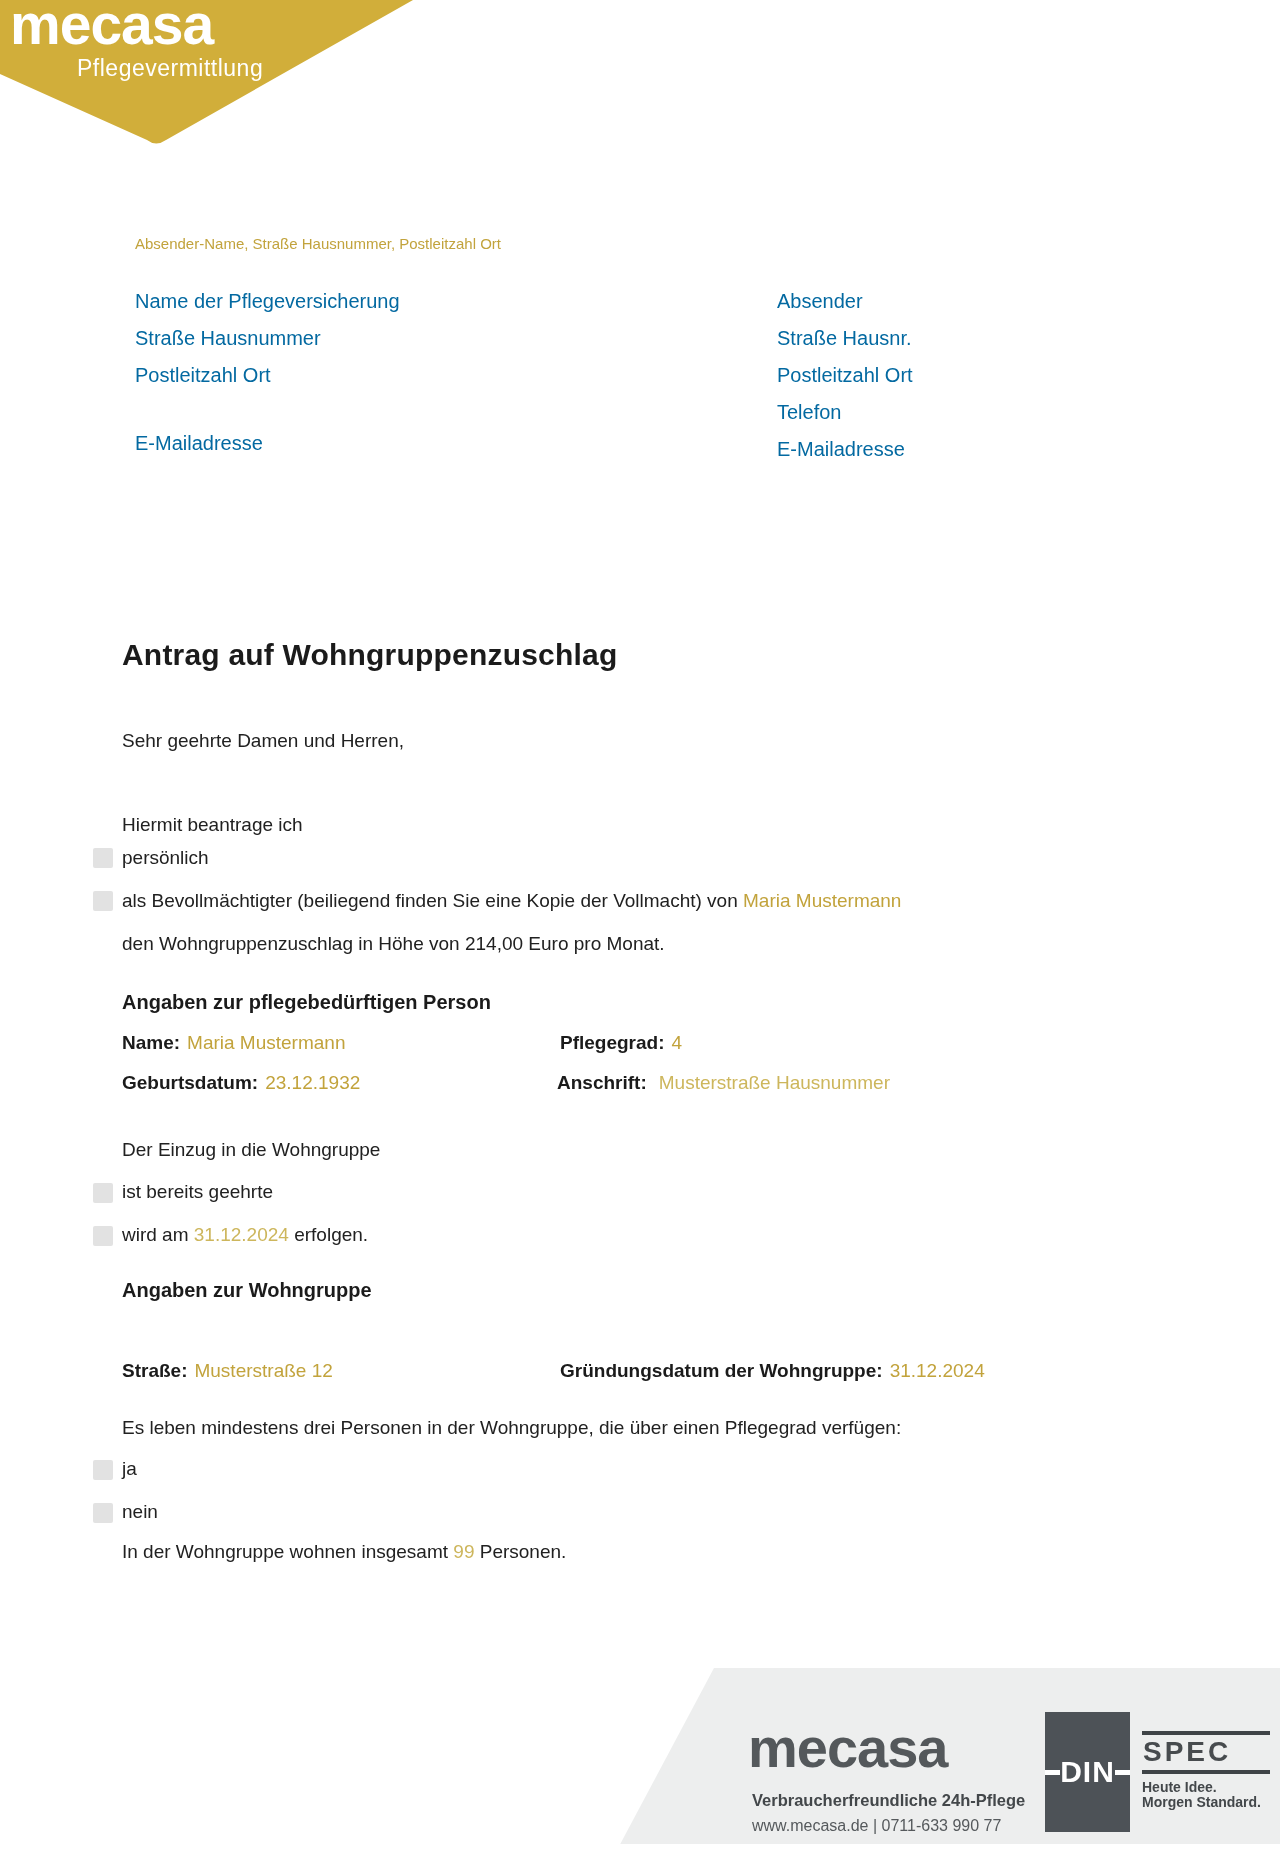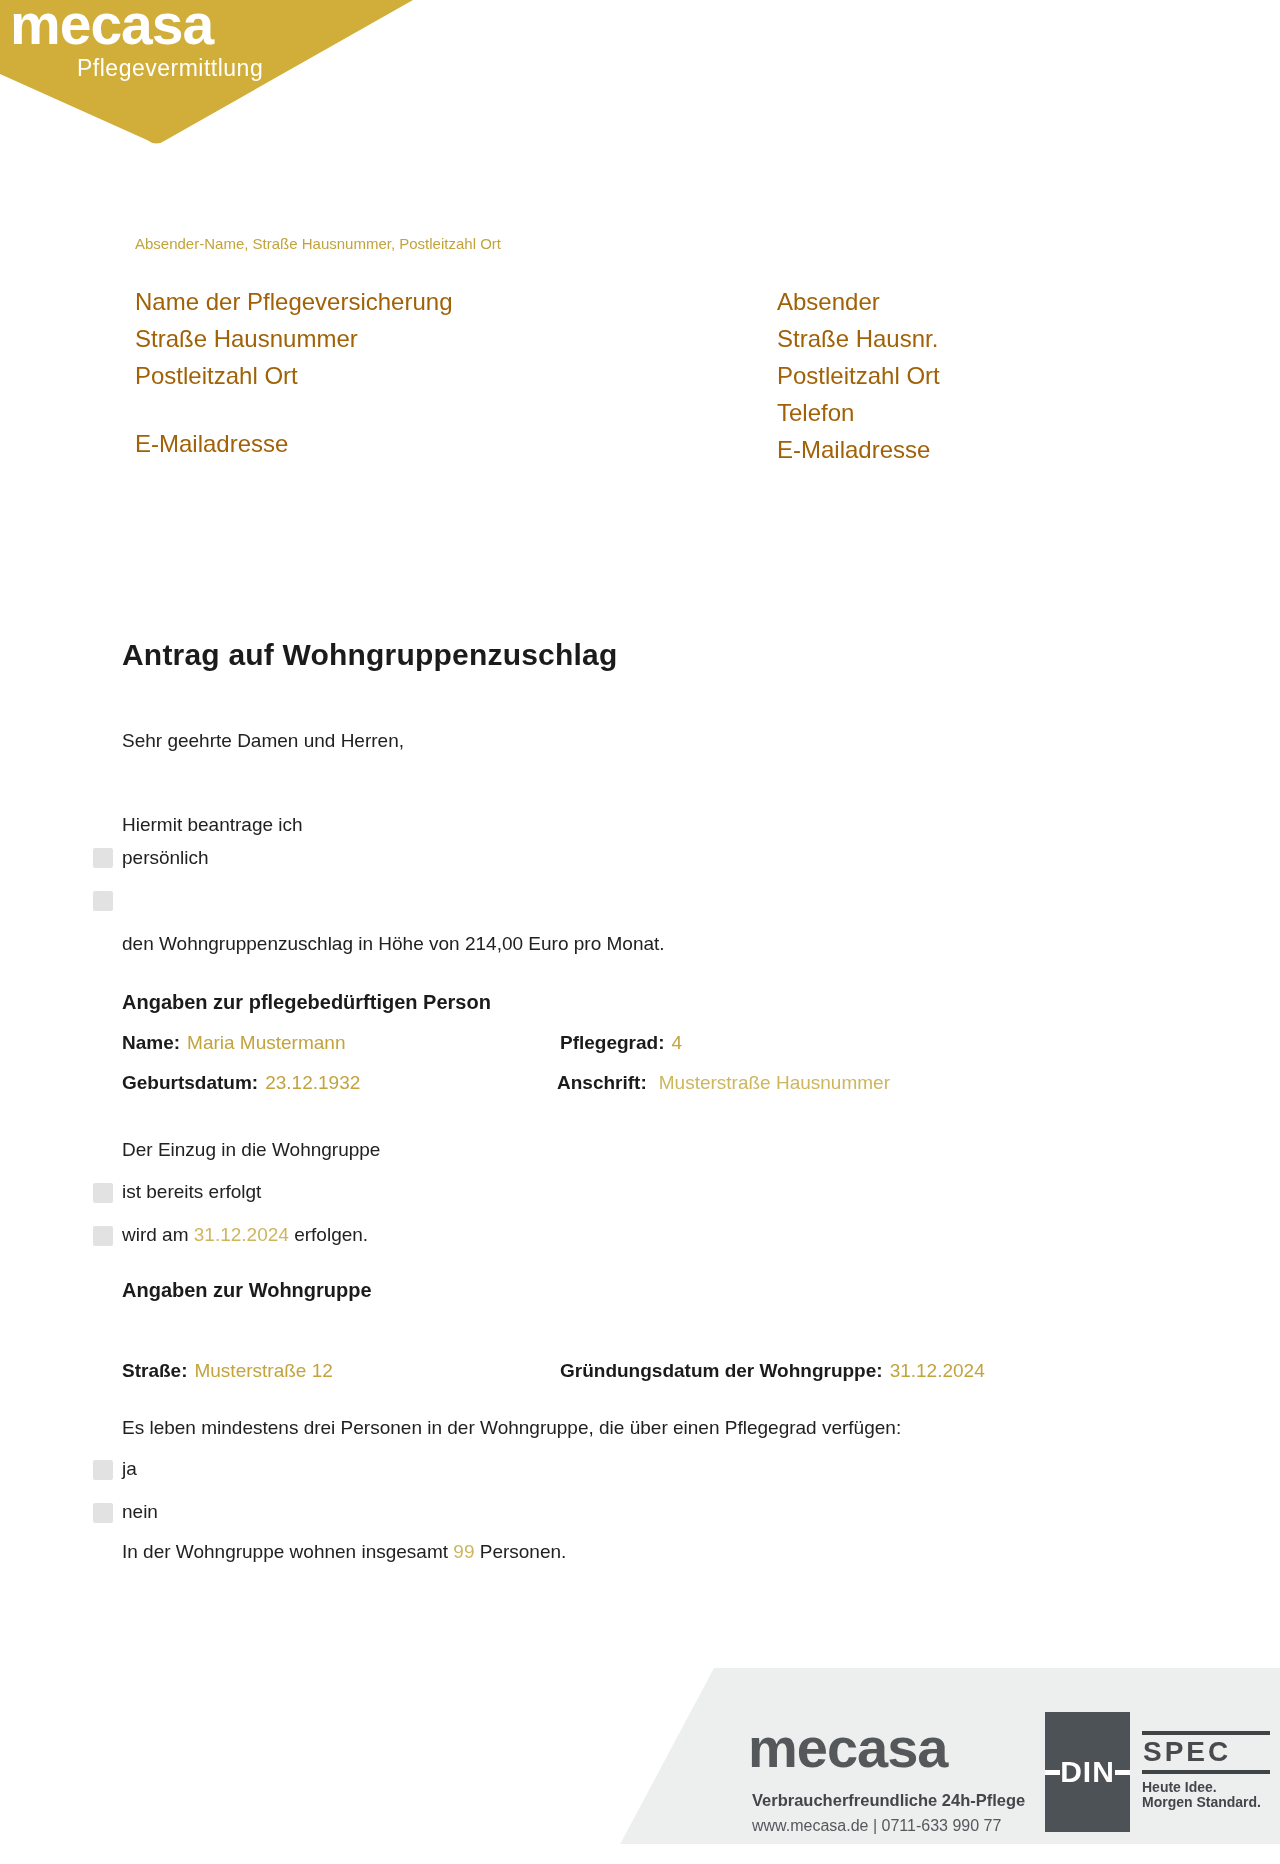--- a/index.html
+++ b/index.html
@@ -27,21 +27,21 @@
     left: 77px; top: 55px;
     font-size: 23px; font-weight: 400; color: #ffffff;
     letter-spacing: 0.5px;
   }
 
   
   .sender-line {
     left: 135px; top: 235px;
     font-size: 15px; color: #c2a33c;
   }
-  .addr-block { font-size: 24px; color: #a16207; line-height: 37px; }
+  .addr-block { font-size: 20px; color: #0369a1; line-height: 37px; }
   .recipient-block { left: 135px; top: 283px; }
   .recipient-email { margin-top: 31px; }
   .sender-block { left: 777px; top: 283px; }
 
   
   .title {
     left: 122px; top: 638px;
     font-size: 30px; font-weight: 700; color: #1b1b1b;
     letter-spacing: 0.2px;
   }
@@ -145,38 +145,39 @@
   </div>
 
   <div class="abs title">Antrag auf Wohngruppenzuschlag</div>
   <div class="abs body-line" style="left:122px; top:730px;text-align:right;">Sehr geehrte Damen und Herren,</div>
   <div class="abs body-line" style="left:122px; top:814px;">Hiermit beantrage ich</div>
 
   <div class="checkbox" style="left:93px; top:848px;"></div>
   <div class="abs body-line" style="left:122px; top:847px;">persönlich</div>
 
   <div class="checkbox" style="left:93px; top:891px;"></div>
+  <div class="abs body-line" style="left:122px; top:890px;"><span>als Bevollmächtigter (beiliegend finden Sie eine Kopie der Vollmacht) von </span><span class="gold">Maria Mustermann</span></div>
 
   <div class="abs body-line" style="left:122px; top:933px;">den Wohngruppenzuschlag in Höhe von 214,00 Euro pro Monat.</div>
 
   <div class="abs bold-heading" style="left:122px; top:991px;">Angaben zur pflegebedürftigen Person</div>
 
   <div class="abs body-line field-row" style="top:1032px;">
     <span class="col1"><span class="label">Name:</span><span class="gold value">Maria Mustermann</span></span>
     <span class="col2"><span class="label">Pflegegrad:</span><span class="gold value">4</span></span>
   </div>
   <div class="abs body-line field-row" style="top:1072px;">
     <span class="col1"><span class="label">Geburtsdatum:</span><span class="gold value">23.12.1932</span></span>
     <span class="col2" style="left:557px;"><span class="label">Anschrift:</span><span class="gold-light value" style="margin-left:12px;">Musterstraße Hausnummer</span></span>
   </div>
 
   <div class="abs body-line" style="left:122px; top:1139px;">Der Einzug in die Wohngruppe</div>
 
   <div class="checkbox" style="left:93px; top:1183px;"></div>
-  <div class="abs body-line" style="left:122px; top:1181px;">ist bereits erfolgt</div>
+  <div class="abs body-line" style="left:122px; top:1181px;">ist bereits geehrte</div>
 
   <div class="checkbox" style="left:93px; top:1226px;"></div>
   <div class="abs body-line" style="left:122px; top:1224px;"><span>wird am </span><span class="gold-light">31.12.2024</span><span> erfolgen.</span></div>
 
   <div class="abs bold-heading" style="left:122px; top:1279px;">Angaben zur Wohngruppe</div>
 
   <div class="abs body-line field-row" style="top:1360px;">
     <span class="col1"><span class="label">Straße:</span><span class="gold value">Musterstraße 12</span></span>
     <span class="col2"><span class="label">Gründungsdatum der Wohngruppe:</span><span class="gold value">31.12.2024</span></span>
   </div>

